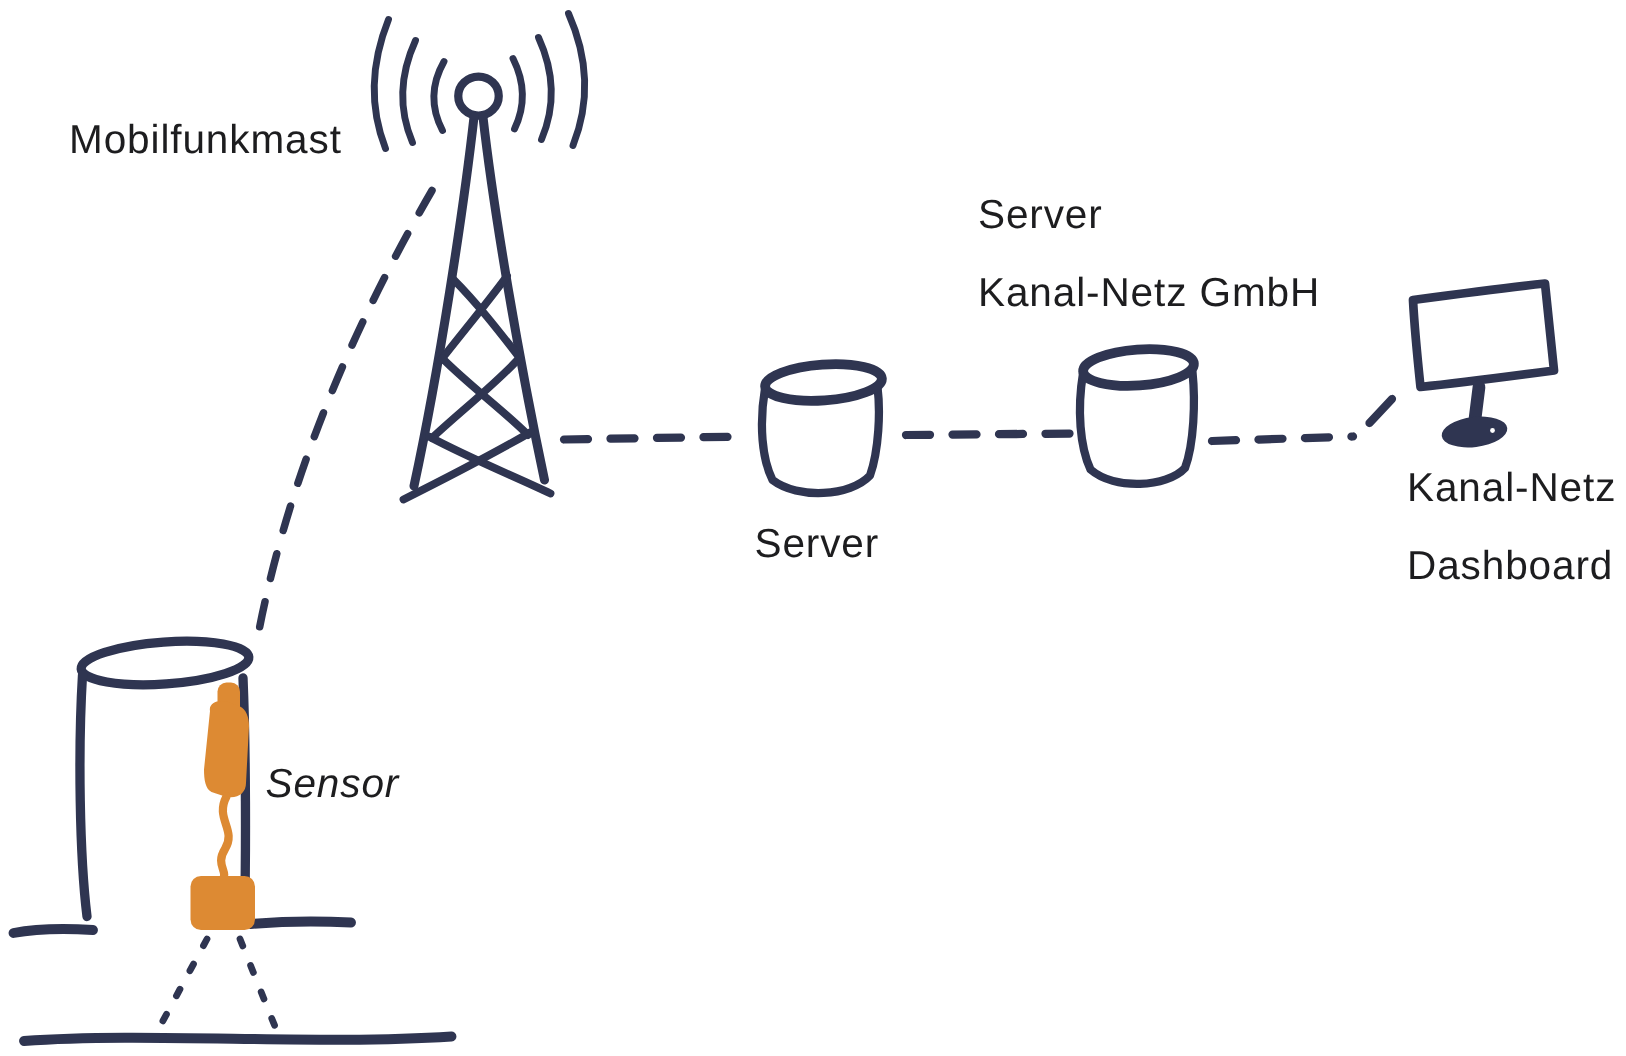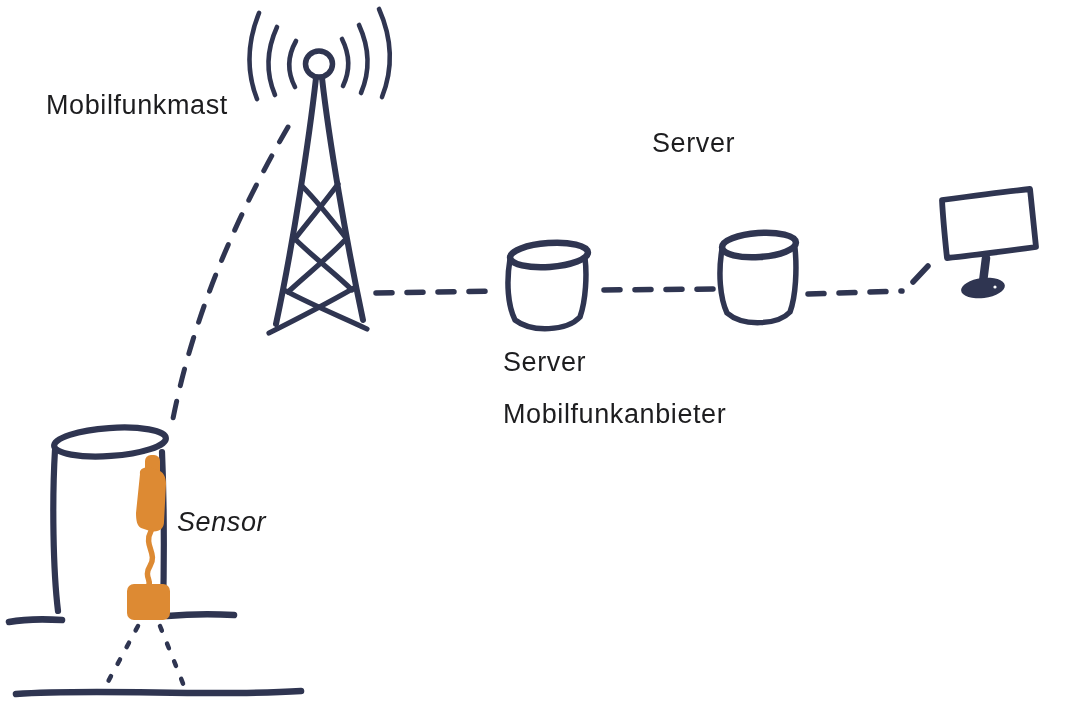--- a/index.html
+++ b/index.html
@@ -98,31 +98,35 @@
       <rect class="sensor-fill" x="127" y="584" width="43" height="36" rx="7"></rect>
     </g>
 
     <g>
       <path class="ink" stroke-width="4.5" stroke-dasharray="5 14" d="M138 626 L103 691"></path>
       <path class="ink" stroke-width="4.5" stroke-dasharray="5 14" d="M160 626 L184 686"></path>
     </g>
 
   </svg>
 
-  <div class="label" style="left:46px;top:92px;">
+  <div class="label" style="left:46px;top:80px;">
     <div class="line">Mobilfunkmast</div>
   </div>
 
   <div class="label" style="left:652px;top:130px;">
     <div class="line">Server</div>
+    <div class="line">Kanal-Netz GmbH</div>
   </div>
 
   <div class="label" style="left:503px;top:349px;">
     <div class="line">Server</div>
-    <div class="line">Mobilfunkanbieter</div>
   </div>
 
+  <div class="label" style="left:938px;top:312px;">
+    <div class="line">Kanal-Netz</div>
+    <div class="line">Dashboard</div>
+  </div>
 
   <div class="label" style="left:177px;top:509px;font-style:italic;">
     <div class="line">Sensor</div>
   </div>
 
 </div>
 
 </body></html>

